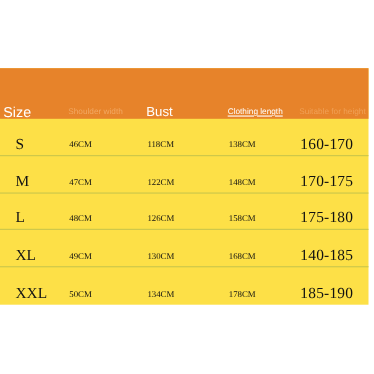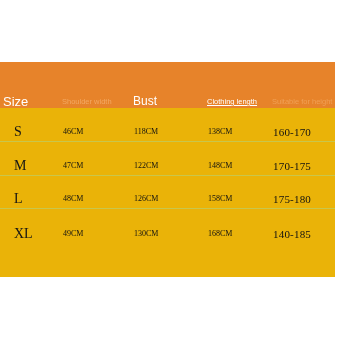--- a/index.html
+++ b/index.html
@@ -14,21 +14,21 @@
     font-family: "Liberation Serif", "DejaVu Serif", serif;
     overflow: hidden;
   }
 
   #size-chart-figure {
     position: absolute;
     left: 0px;
     top: 62px;
     width: 335px;
     height: 215px;
-    background: #eab308;
+    background: #fde047;
     box-sizing: border-box;
   }
 
   
   .chart-header {
     position: absolute;
     left: 0;
     top: 0;
     width: 100%;
     height: 46px;
@@ -96,21 +96,21 @@
     line-height: 12px;
   }
   .cell.v-size {
     left: 14px;
     font-size: 14px;
     color: #151515;
   }
   .cell.v-shoulder { left: 63px;  font-size: 8px; }
   .cell.v-bust     { left: 134px; font-size: 8px; }
   .cell.v-length   { left: 208px; font-size: 8px; margin-top: 44px; }
-  .cell.v-height   { left: 273px; font-size: 11px; letter-spacing: 0.2px; text-align: right; }
+  .cell.v-height   { left: 273px; font-size: 14px; letter-spacing: 0.2px; text-align: right; }
 </style>
 </head>
 <body>
 
 <div id="size-chart-figure">
 
   <div class="chart-header">
     <span class="hcell c-size">Size</span>
     <span class="hcell c-shoulder">Shoulder width</span>
     <span class="hcell c-bust">Bust</span>
@@ -145,15 +145,22 @@
     </div>
 
     <div class="chart-row">
       <span class="cell v-size">XL</span>
       <span class="cell v-shoulder">49CM</span>
       <span class="cell v-bust">130CM</span>
       <span class="cell v-length">168CM</span>
       <span class="cell v-height">140-185</span>
     </div>
 
+    <div class="chart-row">
+      <span class="cell v-size">XXL</span>
+      <span class="cell v-shoulder">50CM</span>
+      <span class="cell v-bust">134CM</span>
+      <span class="cell v-length">178CM</span>
+      <span class="cell v-height">185-190</span>
+    </div>
 
   </div>
 </div>
 
 </body></html>

